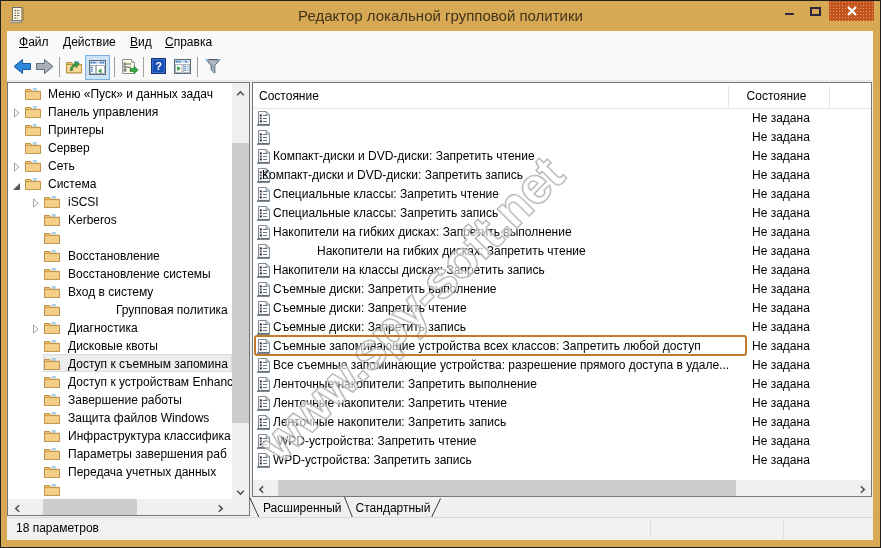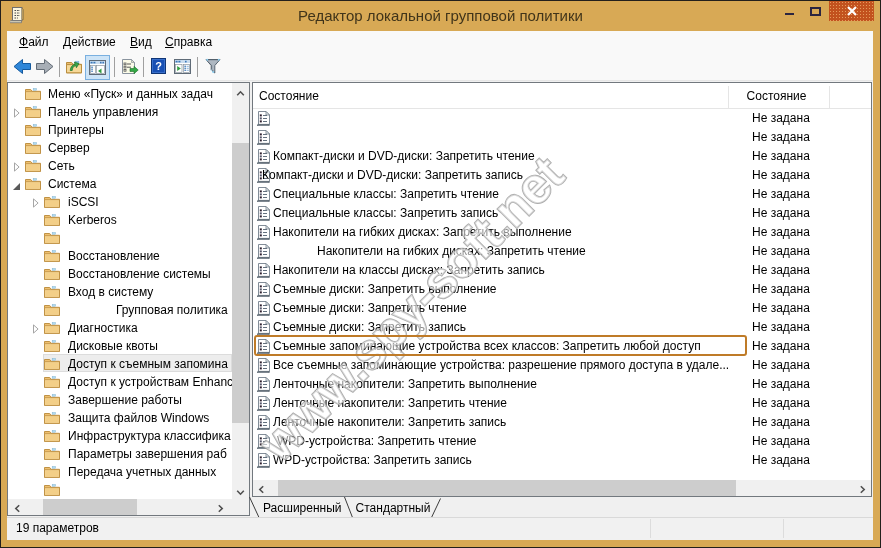--- a/index.html
+++ b/index.html
@@ -607,14 +607,14 @@
 <div class="abs" style="left:25px;top:397px;width:458px;height:16px;background:#cdcdcd;"></div>
 </div>
 <div class="abs" style="left:252px;top:497px;width:620px;height:20px;background:#f0f0f0;"></div>
 <div class="abs" style="left:245px;top:497px;"><svg width="200" height="22" viewBox="0 0 200 22" style="">
       <path d="M4.5 0 L14 20.5 L107.5 20.5 L99.5 0" fill="#f0f0f0" stroke="#3c3c3c" stroke-width="1"></path>
       <path d="M107.5 20.5 L186.5 20.5 L195.5 1.5" fill="none" stroke="#3c3c3c" stroke-width="1"></path>
     </svg></div>
 <div class="abs" style="left:263px;top:498px;width:78px;height:20px;line-height:20px;text-align:center;">Расширенный</div>
 <div class="abs" style="left:355px;top:498px;width:76px;height:20px;line-height:20px;text-align:center;">Стандартный</div>
 <div class="abs" style="left:7px;top:517px;width:866px;height:23px;background:#f1f1f1;border-top:1px solid #d9d9d9;"></div>
-<div class="abs" style="left:16px;top:517px;height:23px;line-height:23px;">19 параметров</div>
+<div class="abs" style="left:16px;top:517px;height:23px;line-height:23px;">18 параметров</div>
 <div class="abs" style="left:650px;top:519px;width:1px;height:19px;background:#dcdcdc;"></div>
 <div class="abs" style="left:783px;top:519px;width:1px;height:19px;background:#dcdcdc;"></div>
 </body></html>

